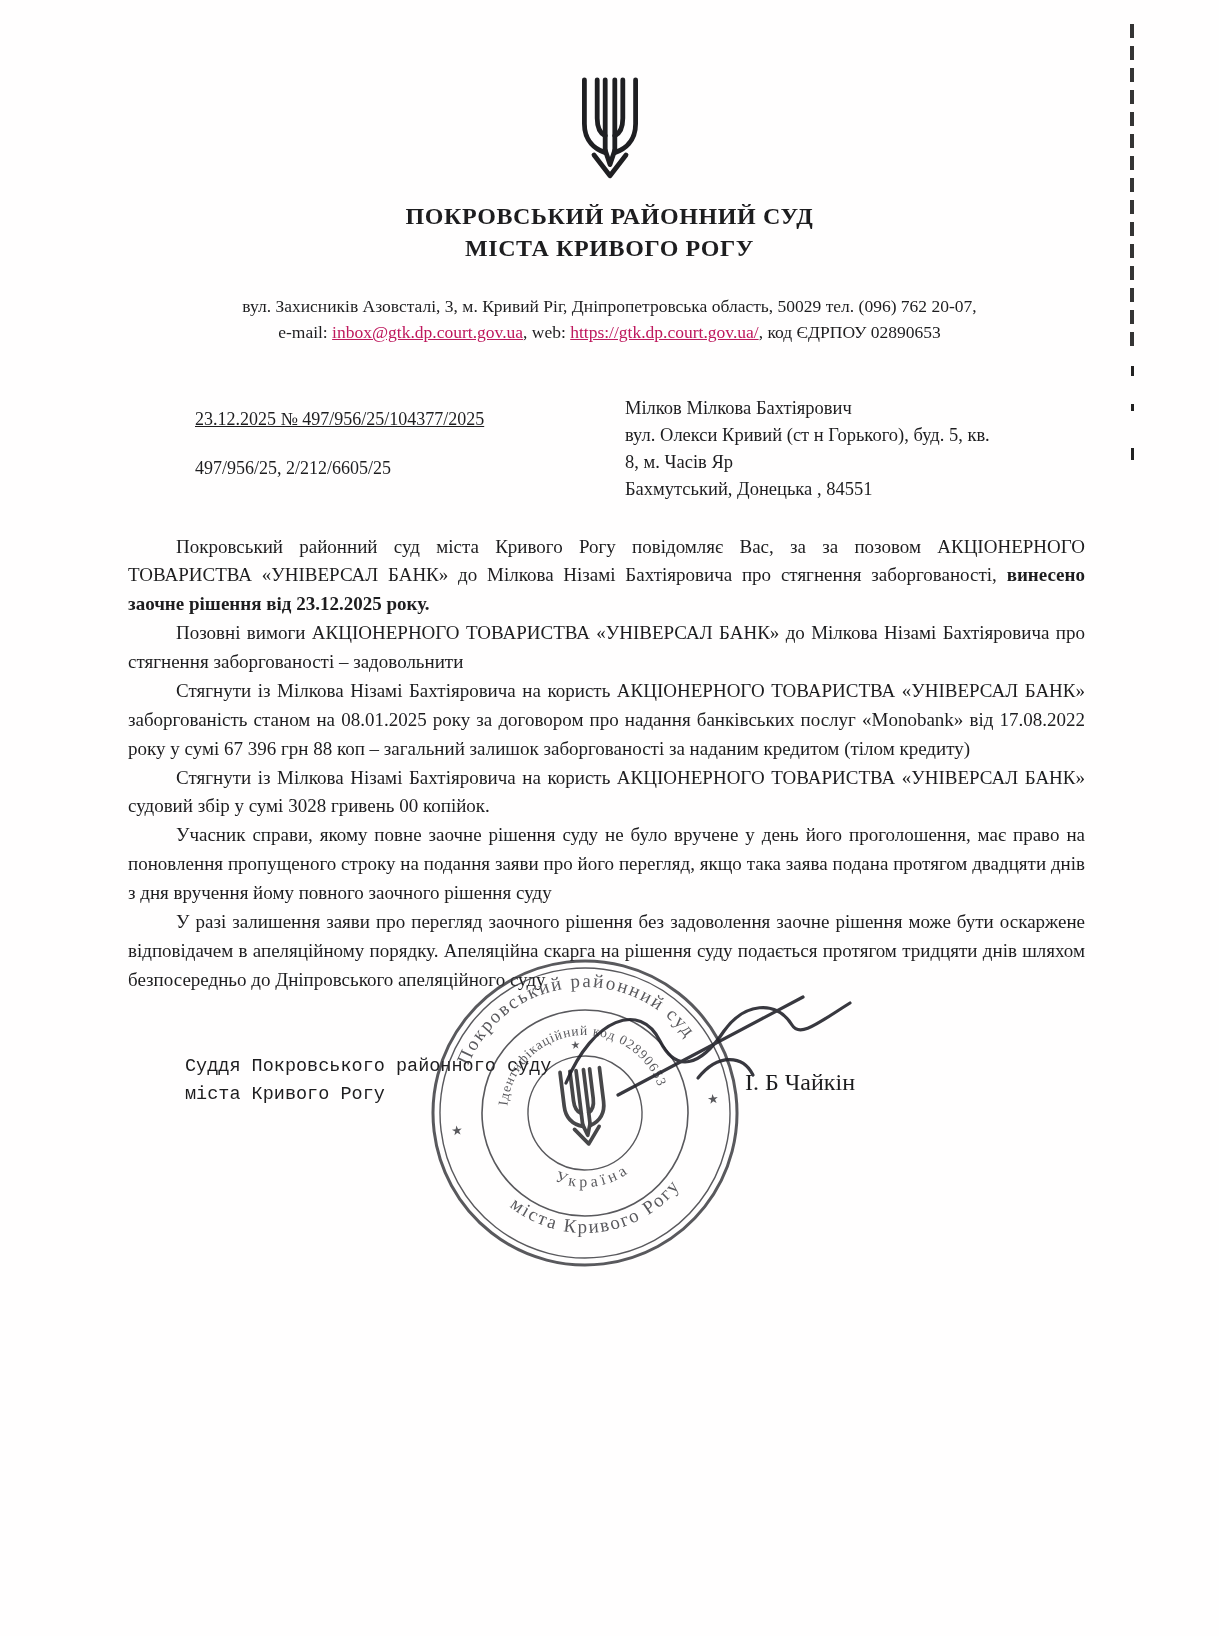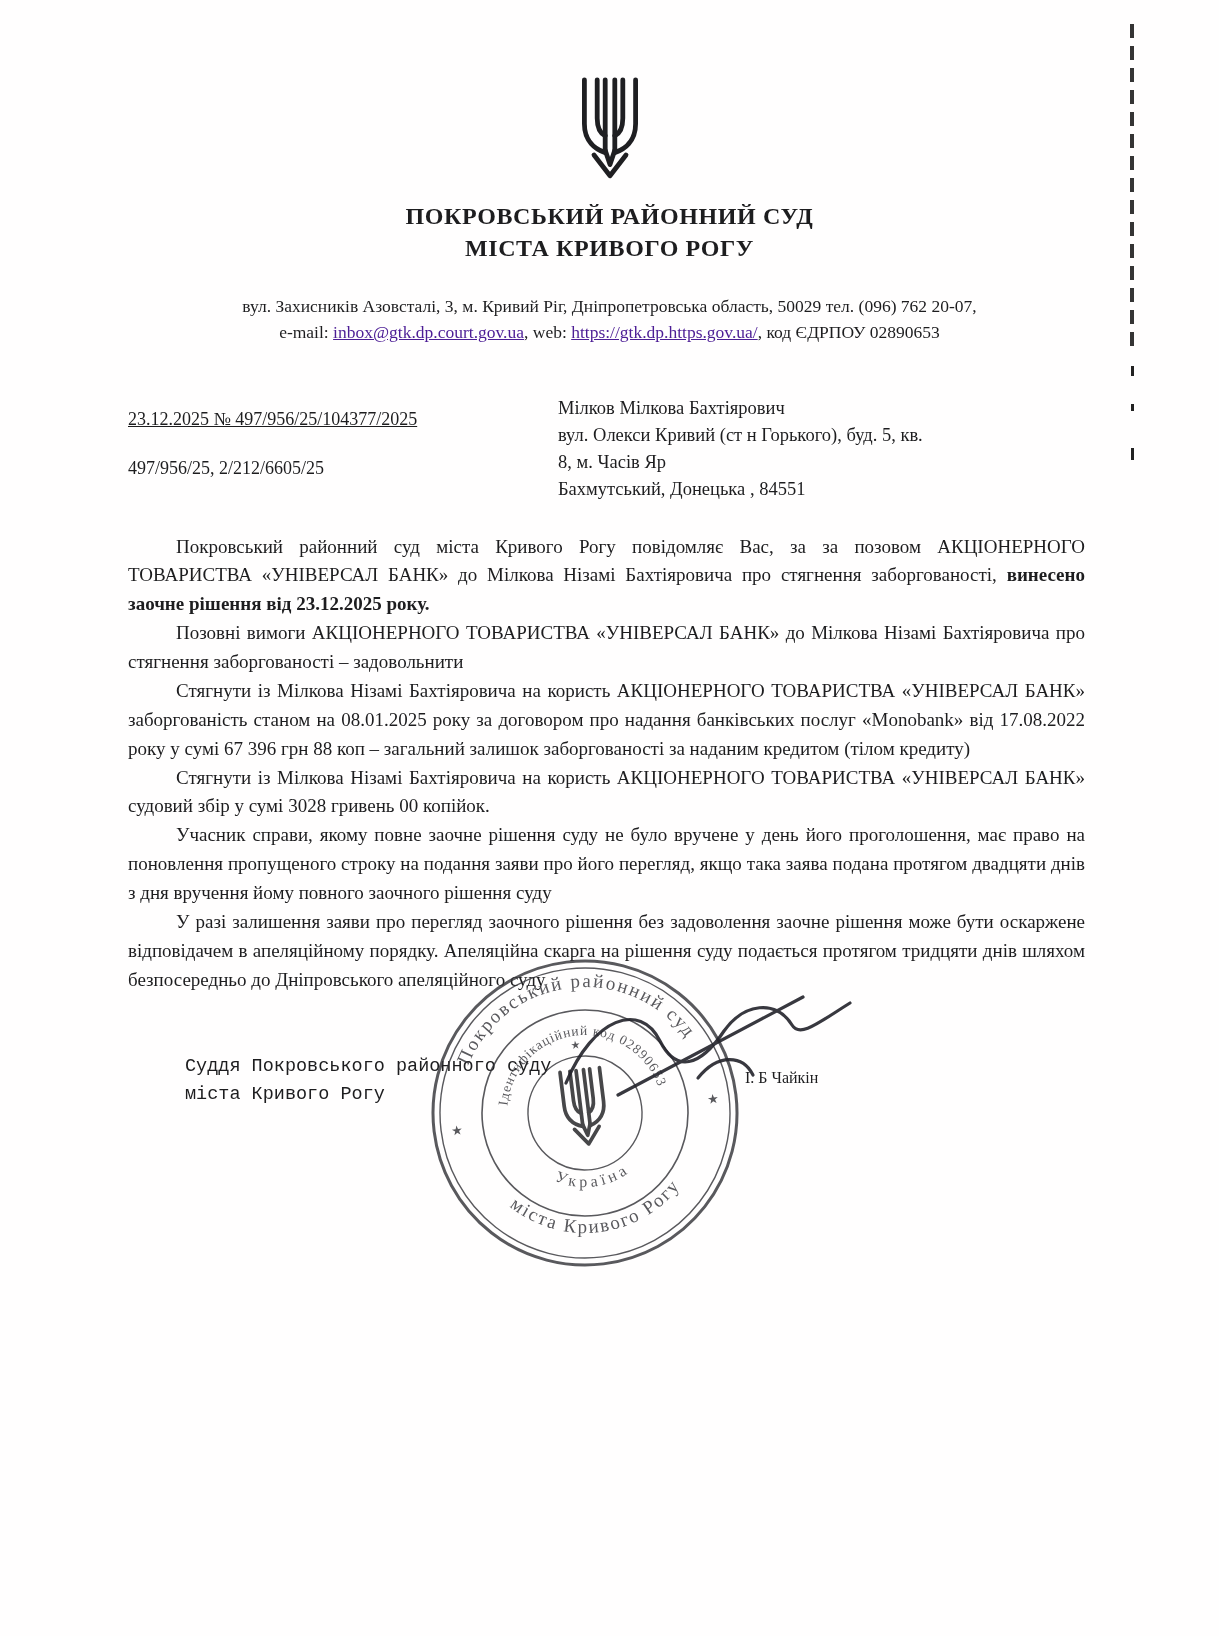--- a/index.html
+++ b/index.html
@@ -17,35 +17,35 @@
   }
   .scan-dots { position:absolute; left:1131px; width:3px; background:#222; }
   .dot1{ top:366px; height:10px; } .dot2{ top:404px; height:7px; } .dot3{ top:448px; height:12px; }
 
   .emblem { width:80px; margin:74px auto 6px; display:block; text-align:center; }
 
   .title { text-align:center; font-weight:bold; font-size:24px; letter-spacing:.6px; line-height:1.35; }
   .title-wrap { margin-top:16px; }
 
   .contact { text-align:center; margin-top:28px; font-size:17.5px; line-height:1.5; }
-  .contact .link { color:#4c1d95; text-decoration:underline; }
+  .contact .link { color:#be185d; text-decoration:underline; }
 
-  .ref-row { display:flex; justify-content:flex-start; margin:50px 134px 0 128px; }
+  .ref-row { display:flex; justify-content:flex-end; margin:50px 134px 0 128px; }
   .ref-left { width:430px; margin-top:14px; font-size:18px; }
   .ref-left .underlined { text-decoration:underline; }
   .ref-left .case-no { margin-top:28px; }
   .recipient { width:460px; font-size:18.5px; line-height:1.45; }
 
   .body-text { margin:30px 134px 0 128px; font-size:19px; line-height:1.52; text-align:justify; }
   .body-text p { text-indent:48px; }
 
   .sig-area { position:relative; margin:58px 134px 0 128px; height:420px; }
   .sig-left { margin-left:57px; font-size:18.5px; line-height:1.55;font-family:Liberation Mono, monospace; }
   .sig-exec { font-size:15px; font-style:italic; font-weight:bold; margin-top:4px; }
-  .sig-name { position:absolute; left:617px; top:16px; font-size:16px; }
+  .sig-name { position:absolute; left:617px; top:16px; font-size:24px; }
 
   .stamp-svg { position:absolute; left:292px; top:-105px; opacity:.82; }
   .sign-svg  { position:absolute; left:420px; top:-70px; }
 
   .hidden-defs { position:absolute; width:0; height:0; overflow:hidden; }
 </style>
 </head>
 <body>
 
 <svg class="hidden-defs" aria-hidden="true">
@@ -77,21 +77,21 @@
   </div>
 
   <div class="title-wrap">
     <div class="title">ПОКРОВСЬКИЙ РАЙОННИЙ СУД</div>
     <div class="title">МІСТА КРИВОГО РОГУ</div>
   </div>
 
   <div class="contact">
     <div>вул. Захисників Азовсталі, 3, м. Кривий Ріг,  Дніпропетровська область, 50029 тел. (096) 762 20-07,</div>
     <div>
-      <span>e-mail: </span><span class="link">inbox@gtk.dp.court.gov.ua</span><span>,  web: </span><span class="link">https://gtk.dp.https.gov.ua/</span><span>, код ЄДРПОУ 02890653</span>
+      <span>e-mail: </span><span class="link">inbox@gtk.dp.court.gov.ua</span><span>,  web: </span><span class="link">https://gtk.dp.court.gov.ua/</span><span>, код ЄДРПОУ 02890653</span>
     </div>
   </div>
 
   <div class="ref-row">
     <div class="ref-left">
       <div class="underlined">23.12.2025 № 497/956/25/104377/2025</div>
       <div class="case-no">497/956/25, 2/212/6605/25</div>
     </div>
     <div class="recipient">
       <div>Мілков Мілкова Бахтіярович</div>

